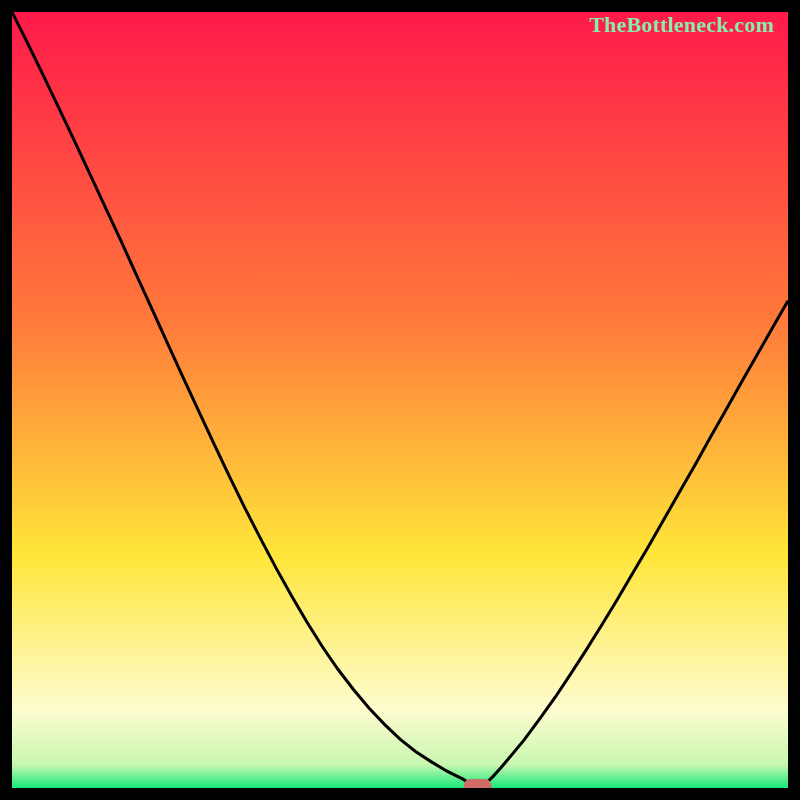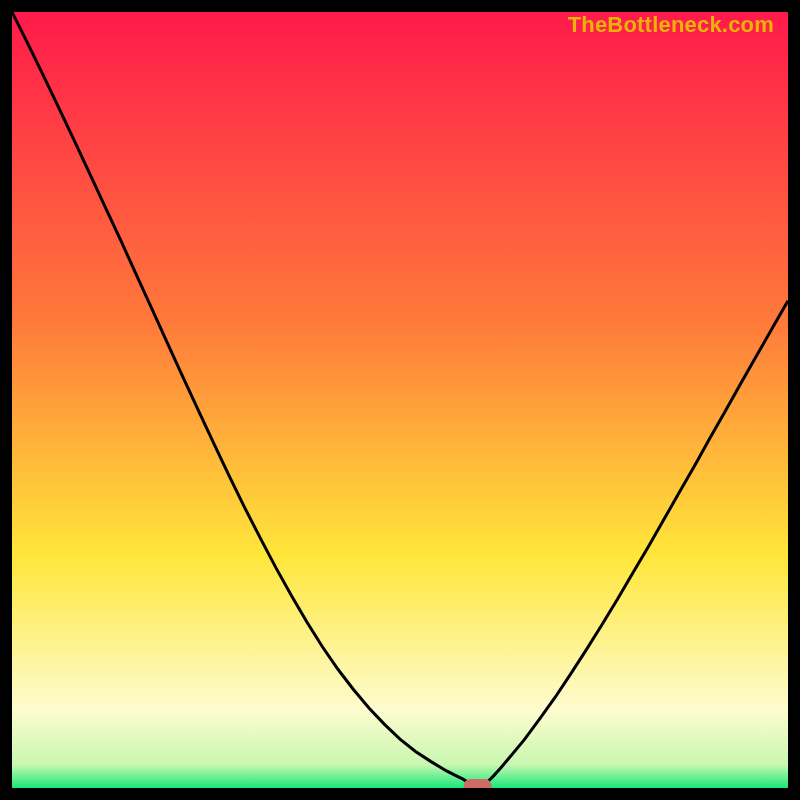--- a/index.html
+++ b/index.html
@@ -49,14 +49,14 @@
           <stop offset="70%" stop-color="#ffe63a"></stop>
           <stop offset="90%" stop-color="#fdfccf"></stop>
           <stop offset="97%" stop-color="#c8f7b0"></stop>
           <stop offset="100%" stop-color="#17e87a"></stop>
         </linearGradient>
     </defs>
     <rect x="0" y="0" width="776" height="776" fill="url(#bg-grad)"></rect>
     <path id="curve" fill="none" stroke-width="3" d="M0.00 0.00 L15.52 31.04 L31.04 62.86 L46.56 95.45 L62.08 128.04 L77.60 161.41 L93.12 194.78 L108.64 228.14 L124.16 262.29 L139.68 296.43 L155.20 330.58 L170.72 364.72 L186.24 398.09 L201.76 431.46 L217.28 464.05 L232.80 495.86 L248.32 526.13 L263.84 555.62 L279.36 583.55 L294.88 609.94 L310.40 634.77 L325.92 657.27 L341.44 677.45 L356.96 696.07 L372.48 712.37 L388.00 727.11 L403.52 739.53 L419.04 749.62 L434.56 758.93 L442.32 762.81 L450.08 766.69 L457.84 771.34 L465.60 776.00 L473.36 772.12 L481.12 764.36 L488.88 755.82 L496.64 746.51 L512.16 727.89 L527.68 706.94 L543.20 685.21 L558.72 661.93 L574.24 637.87 L589.76 613.04 L605.28 587.43 L620.80 561.05 L636.32 534.66 L651.84 507.50 L667.36 480.34 L682.88 453.18 L698.40 425.25 L713.92 398.09 L729.44 370.15 L744.96 342.99 L760.48 315.83 L776.00 288.67" stroke="#000000"></path>
     <rect id="marker" rx="7" ry="7" height="14" x="451.60" y="767.00" width="28" fill="#cf6b66"></rect>
   </svg>
-  <div class="watermark" style="color: #eab308;">TheBottleneck.com</div>
+  <div class="watermark" style="color: #86efac; font-family: Liberation Serif, serif;">TheBottleneck.com</div>
 </div>
 
 </body></html>

